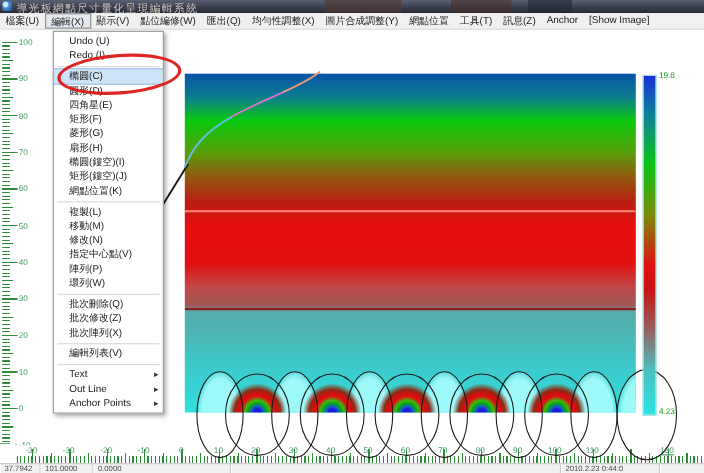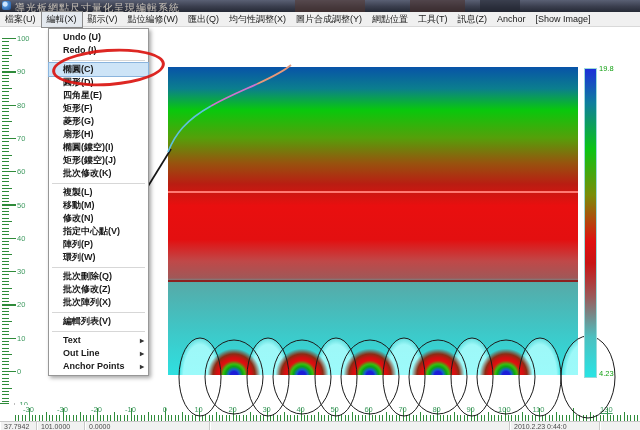--- a/index.html
+++ b/index.html
@@ -12,21 +12,21 @@
   .blotch { position:absolute; top:0; height:12px; opacity:.55; }
   .b1 { left:295px; width:70px; background:#54372f; }
   .b2 { left:410px; width:55px; background:#4a2f2a; }
   .b3 { left:480px; width:40px; background:#202530; }
   .app-icon { position:absolute; left:2px; top:1px; width:9px; height:9px; border-radius:2px;
     background:radial-gradient(circle at 35% 35%, #cfe6ff 0 2px, #4d8fd6 3px, #1d4f96 8px); }
   .title-text { position:absolute; left:15px; top:1px; font-size:10px; color:#c9c2b8; letter-spacing:1px; white-space:nowrap; }
 
   
   .menubar { position:absolute; left:0; top:12px; width:640px; height:15px; background:#f0f0f0;
-    border-bottom:1px solid #d9d9d9; display:flex; align-items:center; font-size:9px; color:#1a1a1a; }
+    border-bottom:1px solid #d9d9d9; display:flex; font-size:9px; color:#1a1a1a; }
   .mbi { padding:1px 5px; white-space:nowrap; }
   .mbi.boxed { border:1px solid #8a8a8a; background:#e4e9ef; }
 
   
   .vruler { position:absolute; left:0; top:27px; width:34px; height:378px; background:#fff; }
   .vt-minor,.vt-mid,.vt-major { position:absolute; left:2px; top:11px; height:366px; }
   .vt-minor { width:7px;  background:repeating-linear-gradient(to bottom,#2f8b3a 0 1px,transparent 1px 3.33px); }
   .vt-mid   { width:10px; background:repeating-linear-gradient(to bottom,#2f8b3a 0 1px,transparent 1px 16.65px); }
   .vt-major { width:14px; background:repeating-linear-gradient(to bottom,#2f8b3a 0 1.2px,transparent 1.2px 33.3px); }
   .vlab { position:absolute; left:17px; width:16px; font-size:7.5px; color:#3f9a60; text-align:left; }
@@ -61,21 +61,21 @@
     border:1px solid #9adada;
     background:linear-gradient(180deg,
       #1b2fd8 0%, #0e7e9e 11%, #0bc414 26%, #7a8c08 41%, #e01010 56%,
       #c81414 63%, #9a5a5a 74%, #4cc0c0 87%, #28e4e4 100%); }
   .cb-max { position:absolute; left:599px; top:64px;  font-size:7.5px; color:#12a012; }
   .cb-min { position:absolute; left:599px; top:369px; font-size:7.5px; color:#12a012; }
 
   
   .dropdown { position:absolute; left:48px; top:28px; width:101px; background:#ffffff;
     border:1px solid #979797; box-shadow:2px 2px 4px rgba(0,0,0,.35); padding:2px 0; font-size:9px; color:#1a1a1a; }
-  .mi { position:relative; height:13px; line-height:13px; padding-left:14px; white-space:nowrap;font-weight:bold; }
+  .mi { position:relative; height:13px; line-height:13px; padding-left:14px; white-space:nowrap; }
   .mi.hl { background:#cde4f7; outline:1px solid #8ab4dd; }
   .mi .arr { position:absolute; right:4px; top:0; font-size:8px; color:#333; }
   .msep { height:6px; position:relative; }
   .msep::after { content:""; position:absolute; left:3px; right:3px; top:3px; border-top:1px solid #d7d7d7; }
 
   
   .red-ellipse { position:absolute; left:52px; top:49px; width:113px; height:37px;
     border:3px solid #da1510; border-radius:50%; transform:rotate(-4deg); opacity:.92; }
 
   
@@ -204,21 +204,21 @@
     <div class="mi"><span>Redo (I)</span></div>
     <div class="msep"></div>
     <div class="mi hl"><span>橢圓(C)</span></div>
     <div class="mi"><span>圓形(D)</span></div>
     <div class="mi"><span>四角星(E)</span></div>
     <div class="mi"><span>矩形(F)</span></div>
     <div class="mi"><span>菱形(G)</span></div>
     <div class="mi"><span>扇形(H)</span></div>
     <div class="mi"><span>橢圓(鏤空)(I)</span></div>
     <div class="mi"><span>矩形(鏤空)(J)</span></div>
-    <div class="mi"><span>批次修改(K)</span></div>
+    <div class="mi"><span>網點位置(K)</span></div>
     <div class="msep"></div>
     <div class="mi"><span>複製(L)</span></div>
     <div class="mi"><span>移動(M)</span></div>
     <div class="mi"><span>修改(N)</span></div>
     <div class="mi"><span>指定中心點(V)</span></div>
     <div class="mi"><span>陣列(P)</span></div>
     <div class="mi"><span>環列(W)</span></div>
     <div class="msep"></div>
     <div class="mi"><span>批次刪除(Q)</span></div>
     <div class="mi"><span>批次修改(Z)</span></div>

